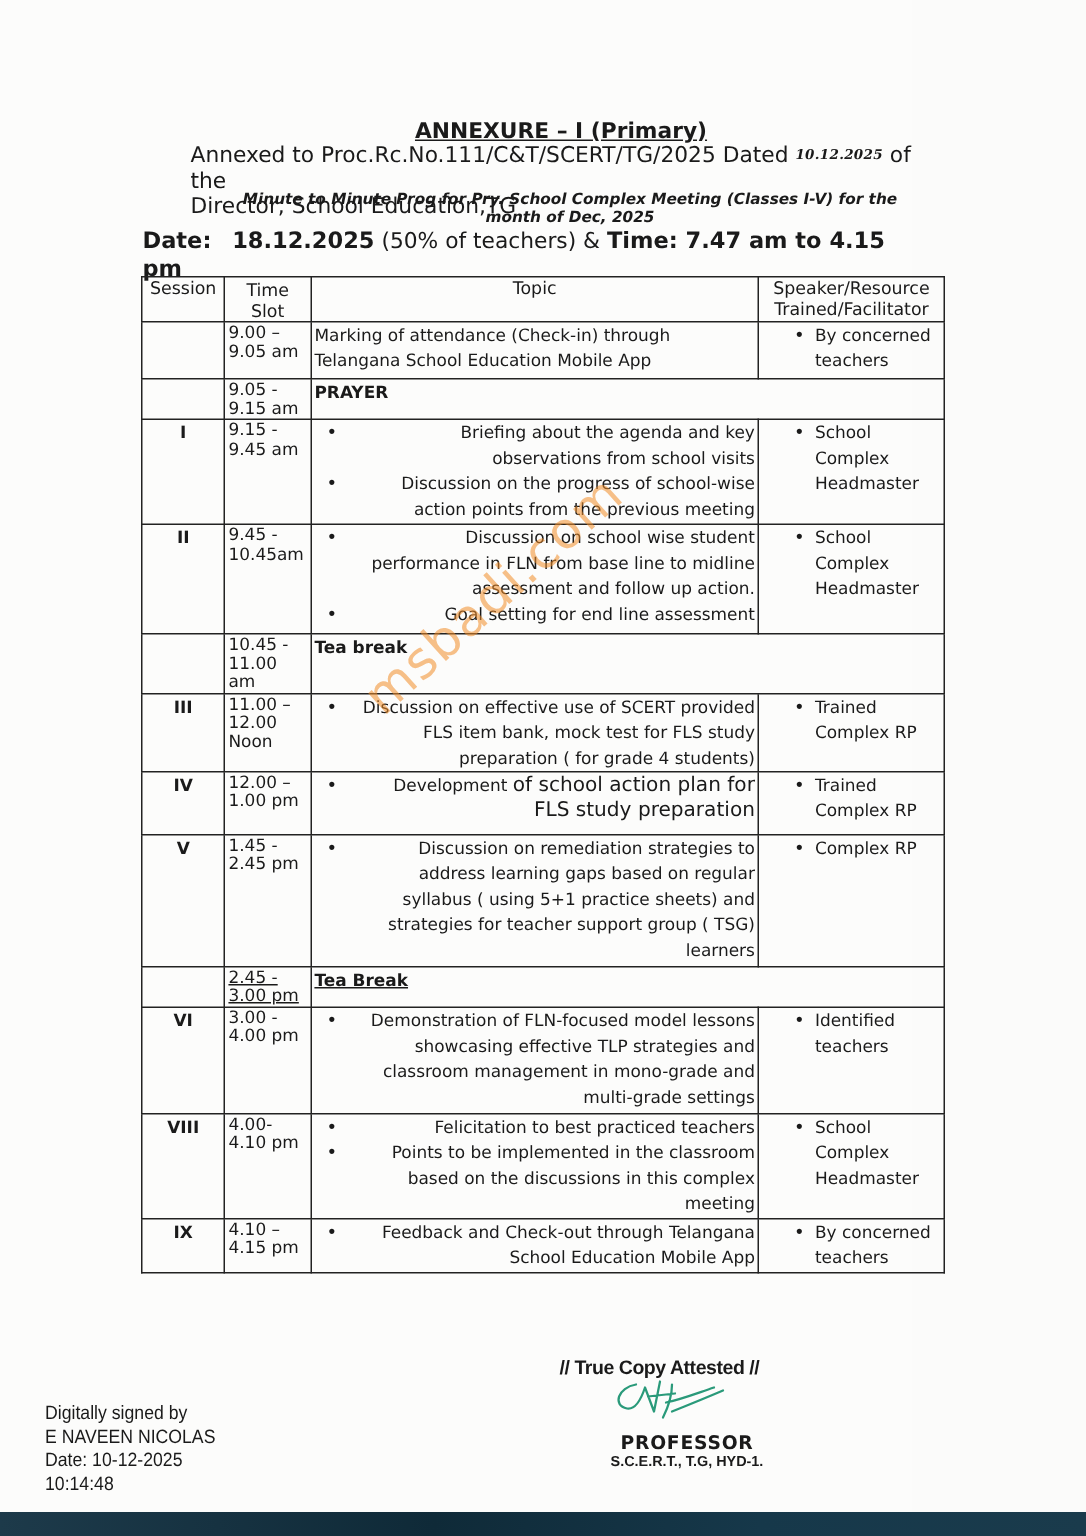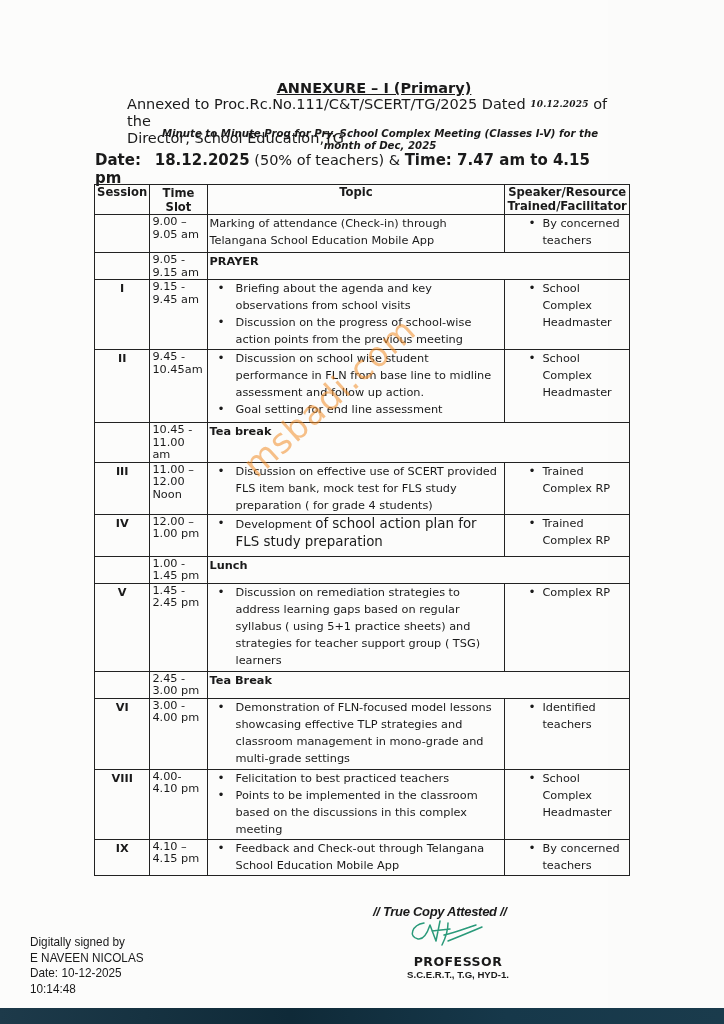--- a/index.html
+++ b/index.html
@@ -30,47 +30,47 @@
     .dateline b { font-size:15px; }
     .dateline .d2 { padding-left:52px; display:block; }
 
     table.sched {
       position:absolute; left:94px; top:184px; width:536px;
       border-collapse:collapse; font-size:11.3px; line-height:17px;
     }
     table.sched td, table.sched th {
       border:1.4px solid #222; vertical-align:top; padding:0 2px;
     }
-    table.sched th { font-weight:bold; font-size:11.6px; line-height:14px; text-align:center; }
+    table.sched th { font-weight:normal; font-size:11.6px; line-height:14px; text-align:center; }
     .c-sess { width:50px; text-align:center; font-weight:bold; }
     .c-time { width:52px; line-height:12.5px; padding-top:1px !important; }
     .c-topic { width:292px; }
     .c-speak { width:118px; }
     .brk { font-weight:bold; }
     ul.bul { margin:0; padding:0 0 0 26px; list-style:none; }
-    ul.bul li { position:relative; }
+    ul.bul li { position:relative;text-align:right; }
     ul.bul li::before { content:"\2022"; position:absolute; left:-18px; top:0; font-size:12px; }
     ul.spk { margin:0; padding:0 0 0 35px; list-style:none; }
     ul.spk li { position:relative; }
     ul.spk li::before { content:"\2022"; position:absolute; left:-14px; top:0; font-size:12px; }
     .big { font-size:13.4px; }
 
     .watermark {
       position:absolute; left:235px; top:455px; transform:rotate(-42deg);
       transform-origin:left top; font-size:34px; color:rgba(240,140,40,0.55);
       font-family:"DejaVu Sans", sans-serif; pointer-events:none; letter-spacing:1px;
     }
 
     .digsig {
       position:absolute; left:30px; top:934px; font-size:12.8px; line-height:15.5px;
       font-family:"Liberation Sans", sans-serif; transform:scaleX(0.92); transform-origin:left top;
     }
     .attest {
       position:absolute; left:373px; top:904px; font-size:13px; font-weight:bold;
-      font-family:"Liberation Sans", sans-serif; font-style:italic; letter-spacing:-0.3px;
+      font-family:"Liberation Sans", sans-serif; letter-spacing:-0.3px;
     }
     .signature { position:absolute; left:402px; top:915px; width:90px; height:36px; }
     .prof {
       position:absolute; left:388px; top:955px; width:140px; text-align:center;
       font-weight:bold; font-size:12.5px; line-height:13px; letter-spacing:0.5px;
     }
     .prof .sub { font-size:9.6px; letter-spacing:0; font-family:"Liberation Sans", sans-serif; }
   </style>
 </head>
 <body>
@@ -184,42 +184,37 @@
               <li><span>Development </span><span class="big">of school action plan for FLS study preparation</span></li>
             </ul>
           </td>
         <td class="c-speak">
             <ul class="spk">
               <li>Trained Complex RP</li>
             </ul>
           </td>
       </tr>
 
-      <tr style="height:27px;">
-        <td class="c-sess"></td>
-        <td class="c-time">1.00 - 1.45 pm</td>
-        <td class="brk" colspan="2">Lunch</td>
-      </tr>
 
       <tr style="height:88px;">
         <td class="c-sess">V</td>
         <td class="c-time">1.45 - 2.45 pm</td>
         <td class="c-topic">
             <ul class="bul">
               <li>Discussion on remediation strategies to address learning gaps based on regular syllabus ( using 5+1 practice sheets) and strategies for teacher support  group ( TSG) learners</li>
             </ul>
           </td>
         <td class="c-speak">
             <ul class="spk">
               <li>Complex RP</li>
             </ul>
           </td>
       </tr>
 
-      <tr style="height:27px;">
+      <tr style="height:27px;text-decoration:underline;">
         <td class="c-sess"></td>
         <td class="c-time">2.45 - 3.00 pm</td>
         <td class="brk" colspan="2">Tea Break</td>
       </tr>
 
       <tr style="height:71px;">
         <td class="c-sess">VI</td>
         <td class="c-time">3.00 - 4.00 pm</td>
         <td class="c-topic">
             <ul class="bul">

